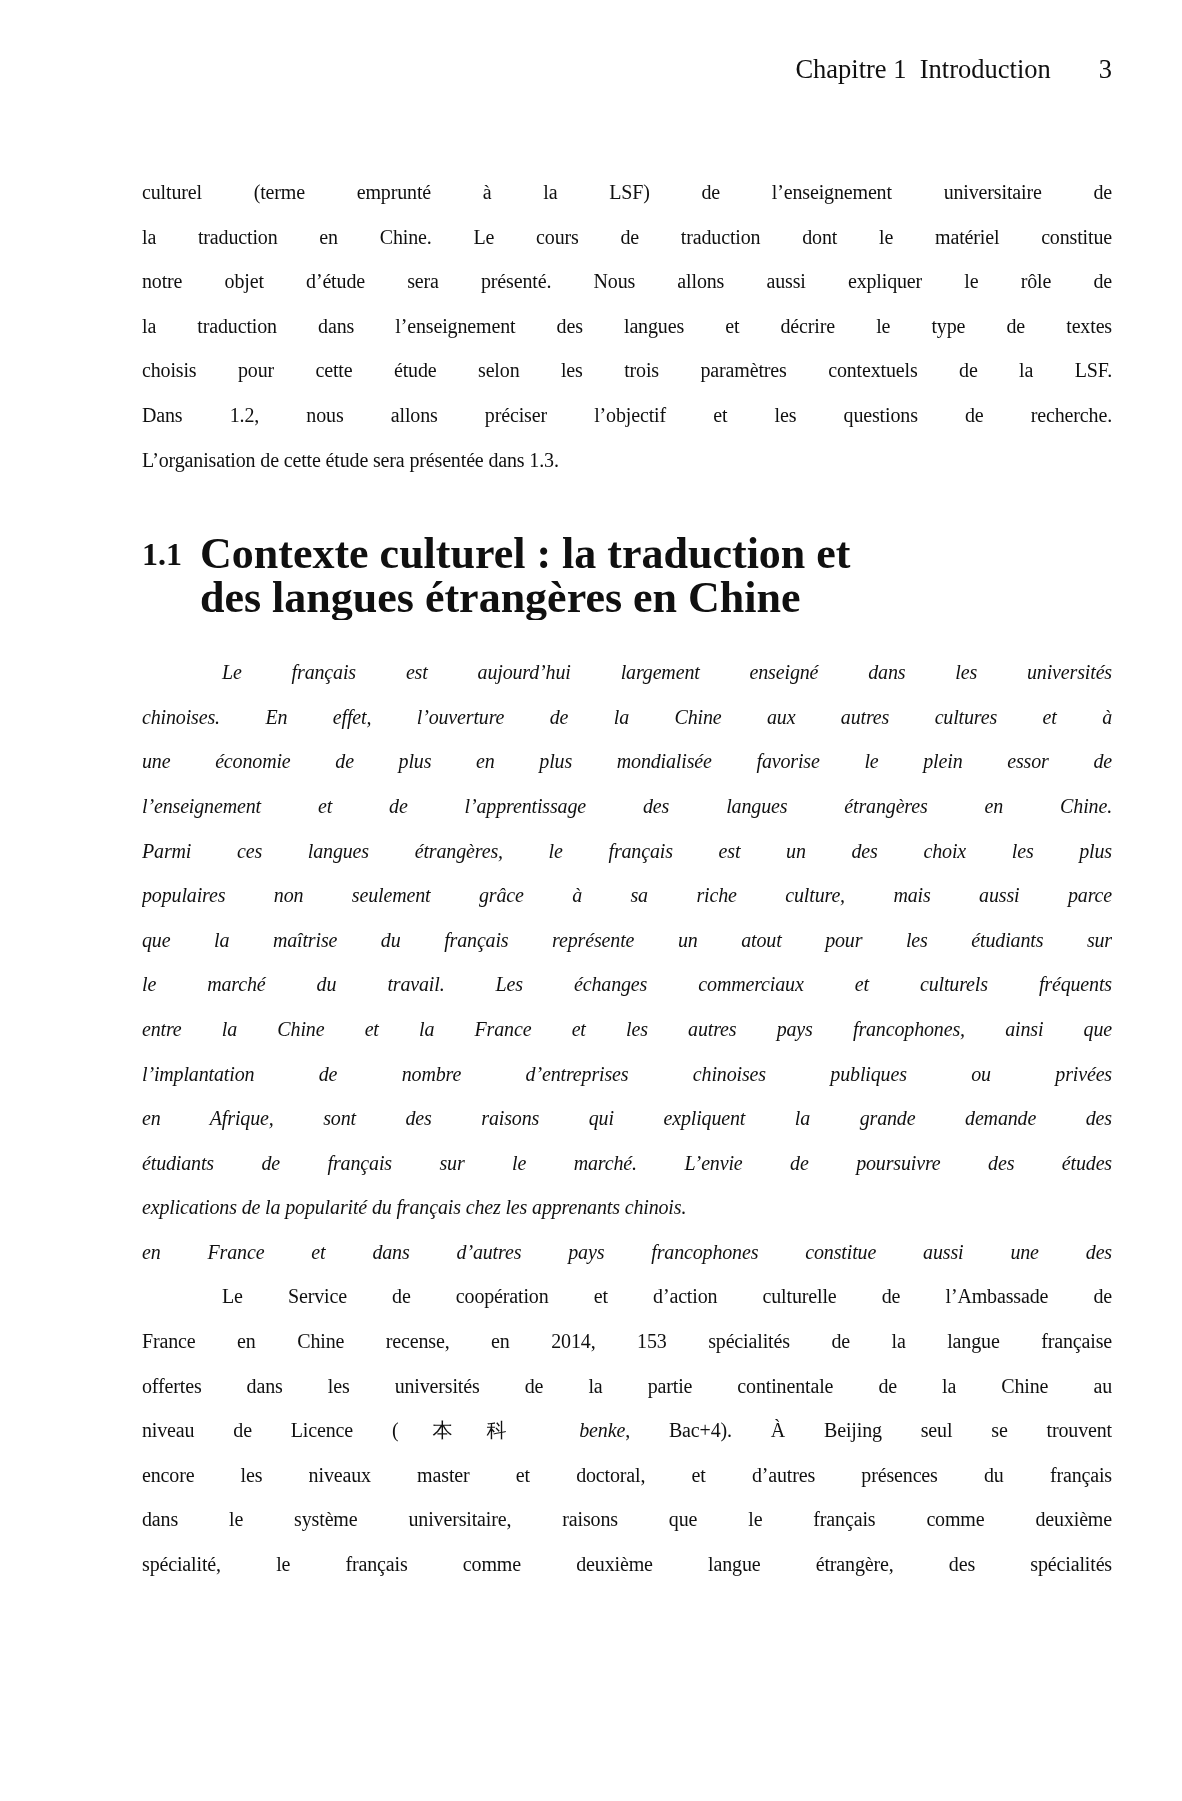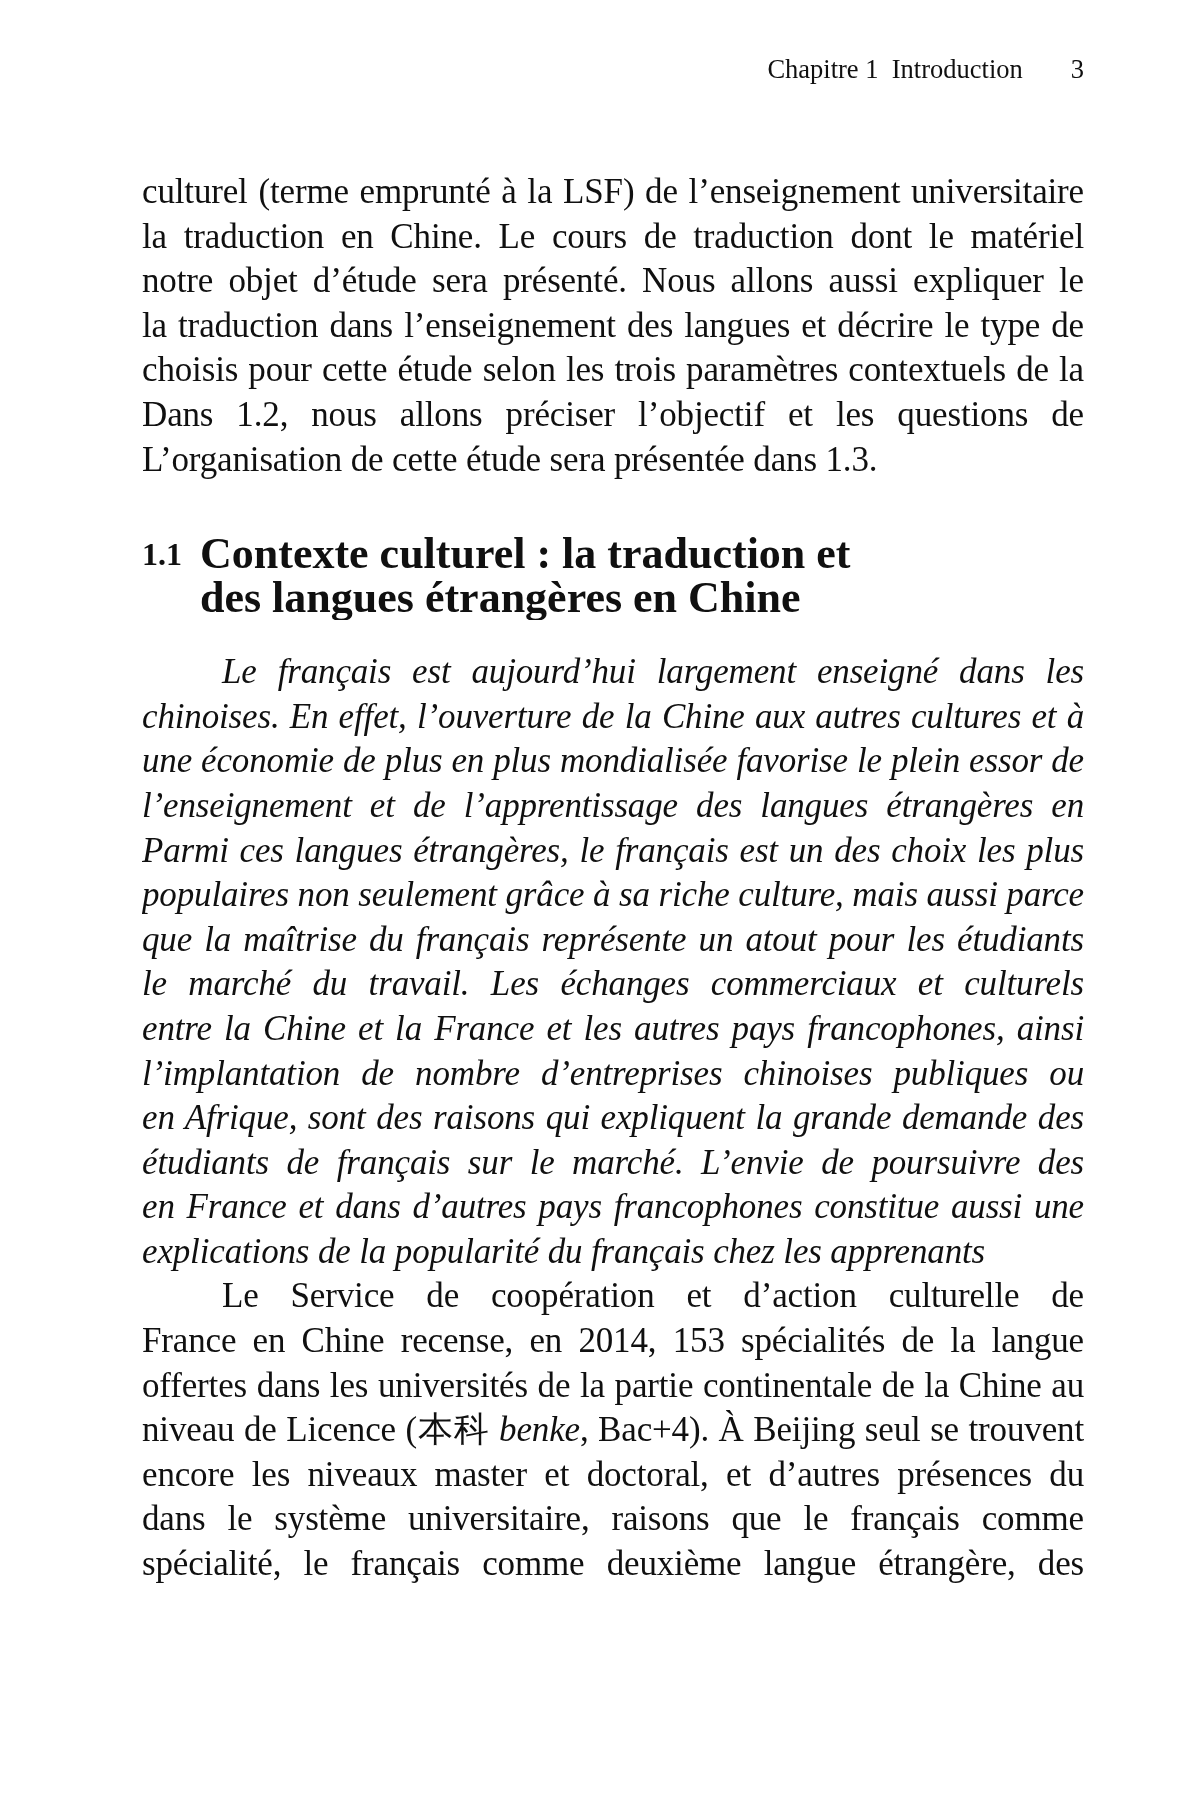--- a/index.html
+++ b/index.html
@@ -8,34 +8,34 @@
     height: 1801px;
     background: #ffffff;
     color: #101010;
     font-family: "Liberation Serif", "DejaVu Serif", serif;
     overflow: hidden;
   }
   .page {
     box-sizing: border-box;
     width: 1182px;
     height: 1801px;
-    padding: 54px 98px 0 142px;
+    padding: 54px 70px 0 142px;
   }
   
   .runhead {
     display: flex;
     justify-content: flex-end;
     align-items: baseline;
     gap: 48px;
     font-size: 26.5px;
     line-height: 30px;
   }
   
   .line {
-    font-size: 35px;
+    font-size: 20px;
     line-height: 44.6px;
     height: 44.6px;
     overflow: hidden;
     letter-spacing: -0.15px;
   }
   .just {
     text-align: justify;
     text-align-last: justify;
   }
   .indent { text-indent: 80px; }
@@ -111,22 +111,22 @@
       <div class="line just"><span>une économie de plus en plus mondialisée favorise le plein essor de</span></div>
       <div class="line just"><span>l’enseignement et de l’apprentissage des langues étrangères en Chine.</span></div>
       <div class="line just"><span>Parmi ces langues étrangères, le français est un des choix les plus</span></div>
       <div class="line just"><span>populaires non seulement grâce à sa riche culture, mais aussi parce</span></div>
       <div class="line just"><span>que la maîtrise du français représente un atout pour les étudiants sur</span></div>
       <div class="line just"><span>le marché du travail. Les échanges commerciaux et culturels fréquents</span></div>
       <div class="line just"><span>entre la Chine et la France et les autres pays francophones, ainsi que</span></div>
       <div class="line just"><span>l’implantation de nombre d’entreprises chinoises publiques ou privées</span></div>
       <div class="line just"><span>en Afrique, sont des raisons qui expliquent la grande demande des</span></div>
       <div class="line just"><span>étudiants de français sur le marché. L’envie de poursuivre des études</span></div>
+      <div class="line"><span>explications de la popularité du français chez les apprenants chinois.</span></div>
       <div class="line just"><span>en France et dans d’autres pays francophones constitue aussi une des</span></div>
-      <div class="line"><span>explications de la popularité du français chez les apprenants chinois.</span></div>
     </div>
 
   <div class="para p3">
       <div class="line just indent"><span>Le Service de coopération et d’action culturelle de l’Ambassade de</span></div>
       <div class="line just"><span>France en Chine recense, en 2014, 153 spécialités de la langue française</span></div>
       <div class="line just"><span>offertes dans les universités de la partie continentale de la Chine au</span></div>
       <div class="line just"><span>niveau de Licence (本科 </span><i>benke</i><span>, Bac+4). À Beijing seul se trouvent</span></div>
       <div class="line just"><span>encore les niveaux master et doctoral, et d’autres présences du français</span></div>
       <div class="line just"><span>dans le système universitaire, raisons que le français comme deuxième</span></div>
       <div class="line just"><span>spécialité, le français comme deuxième langue étrangère, des spécialités</span></div>

